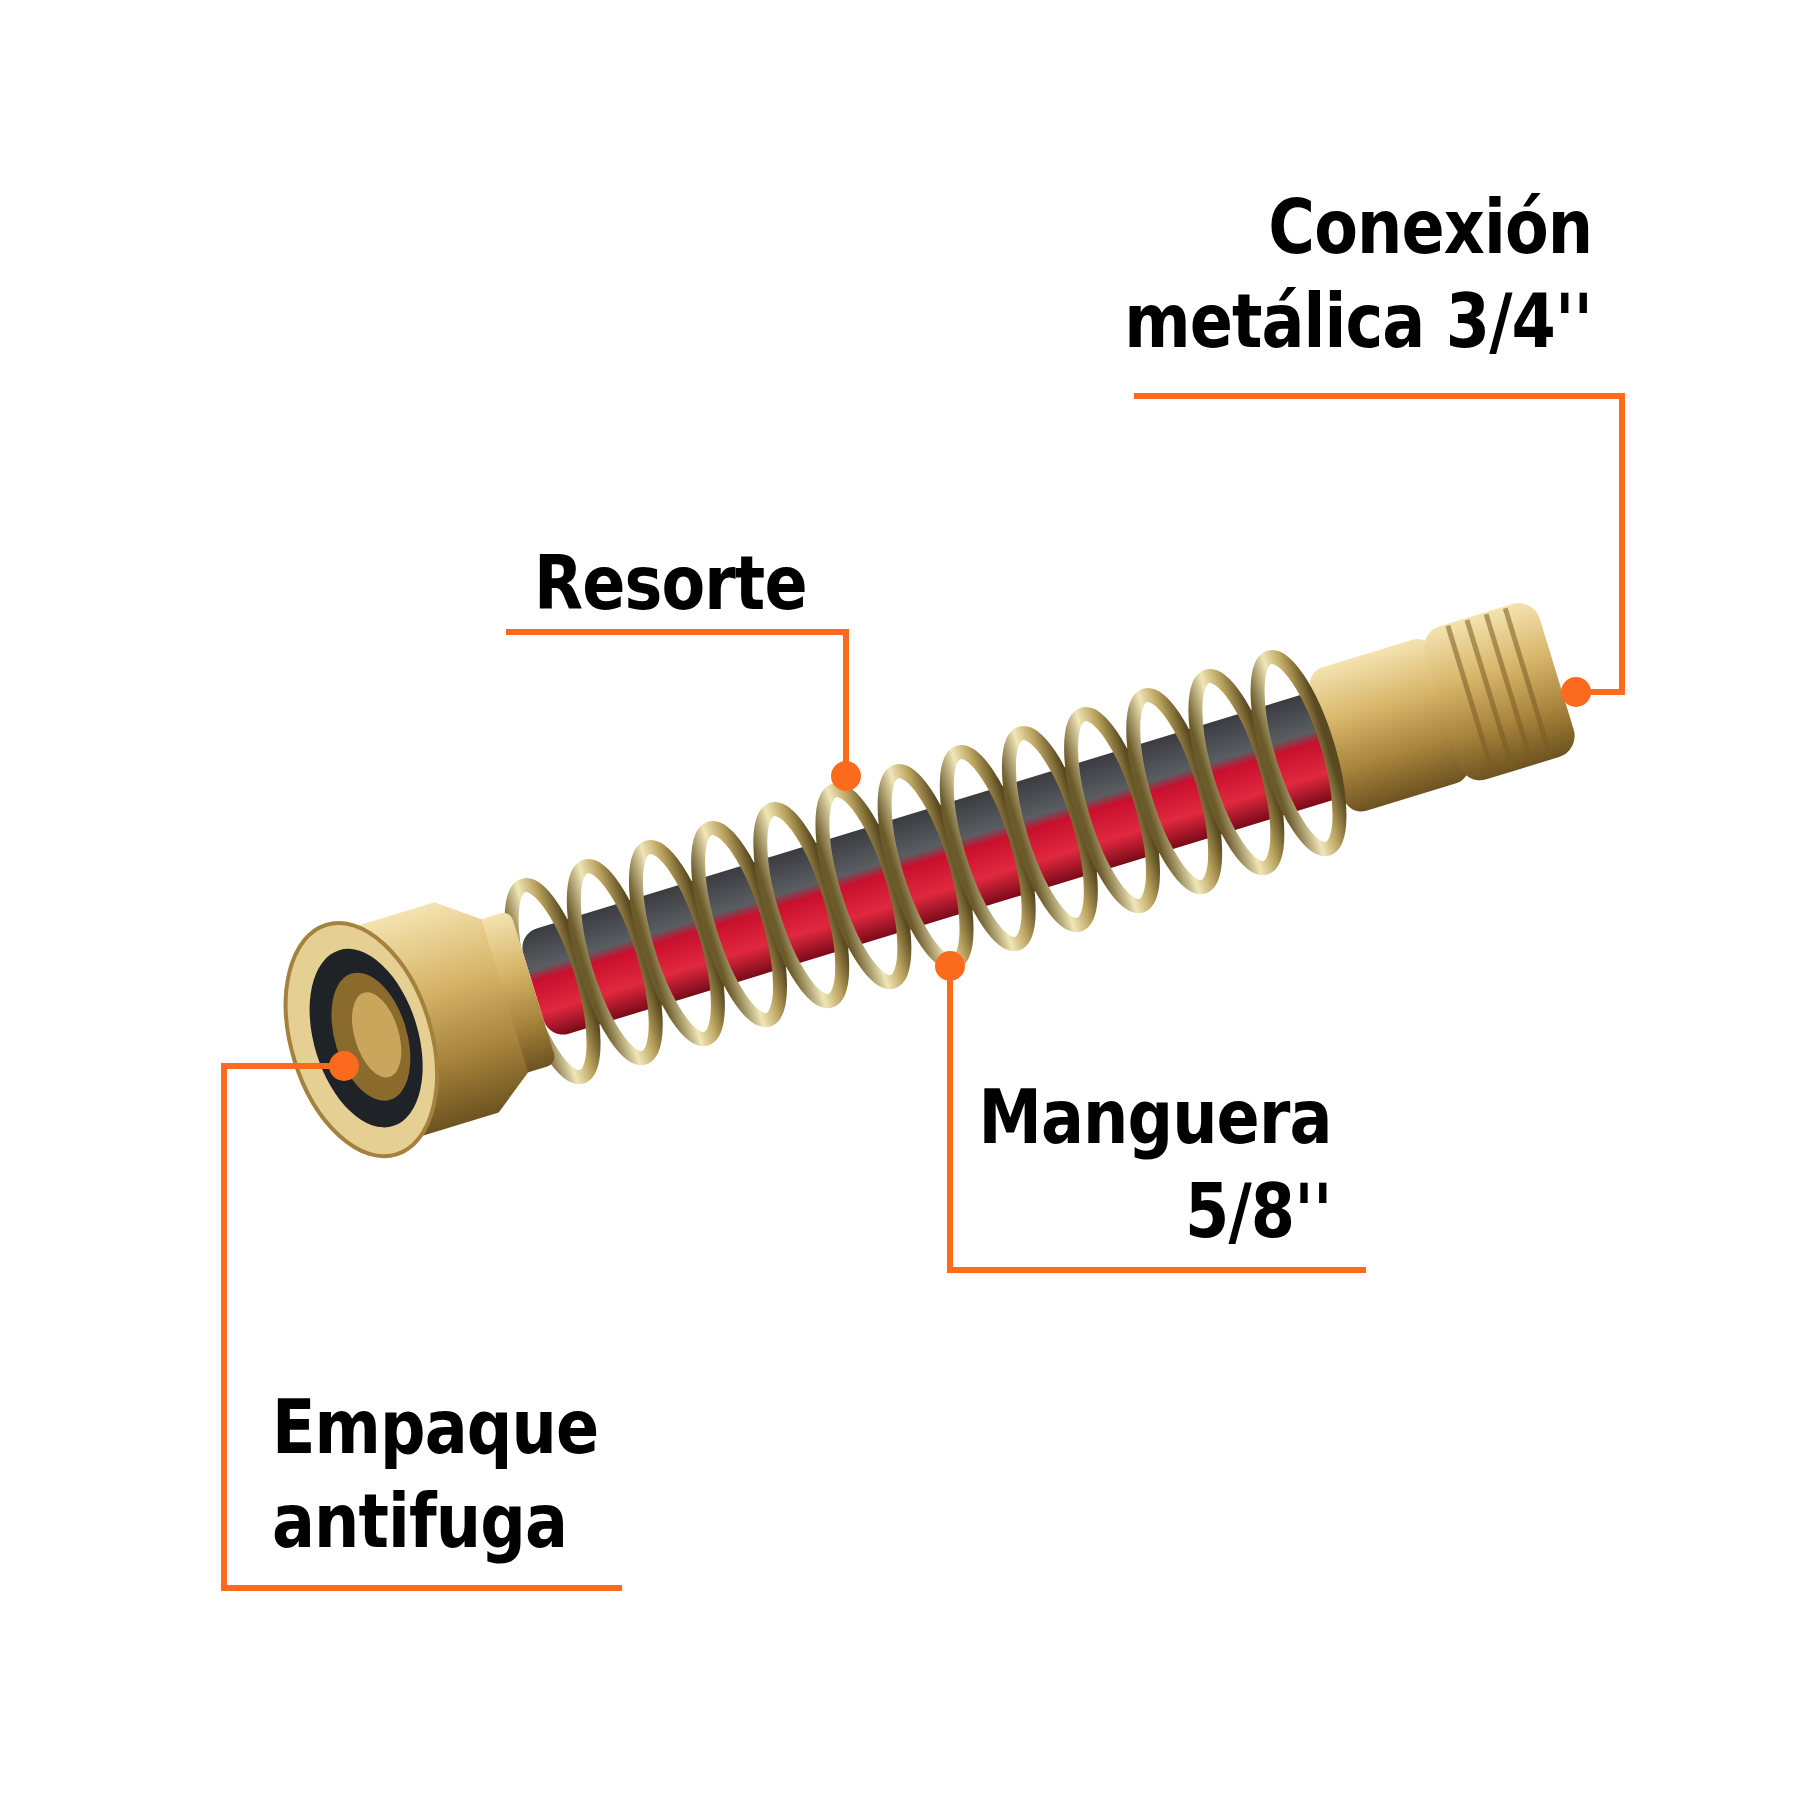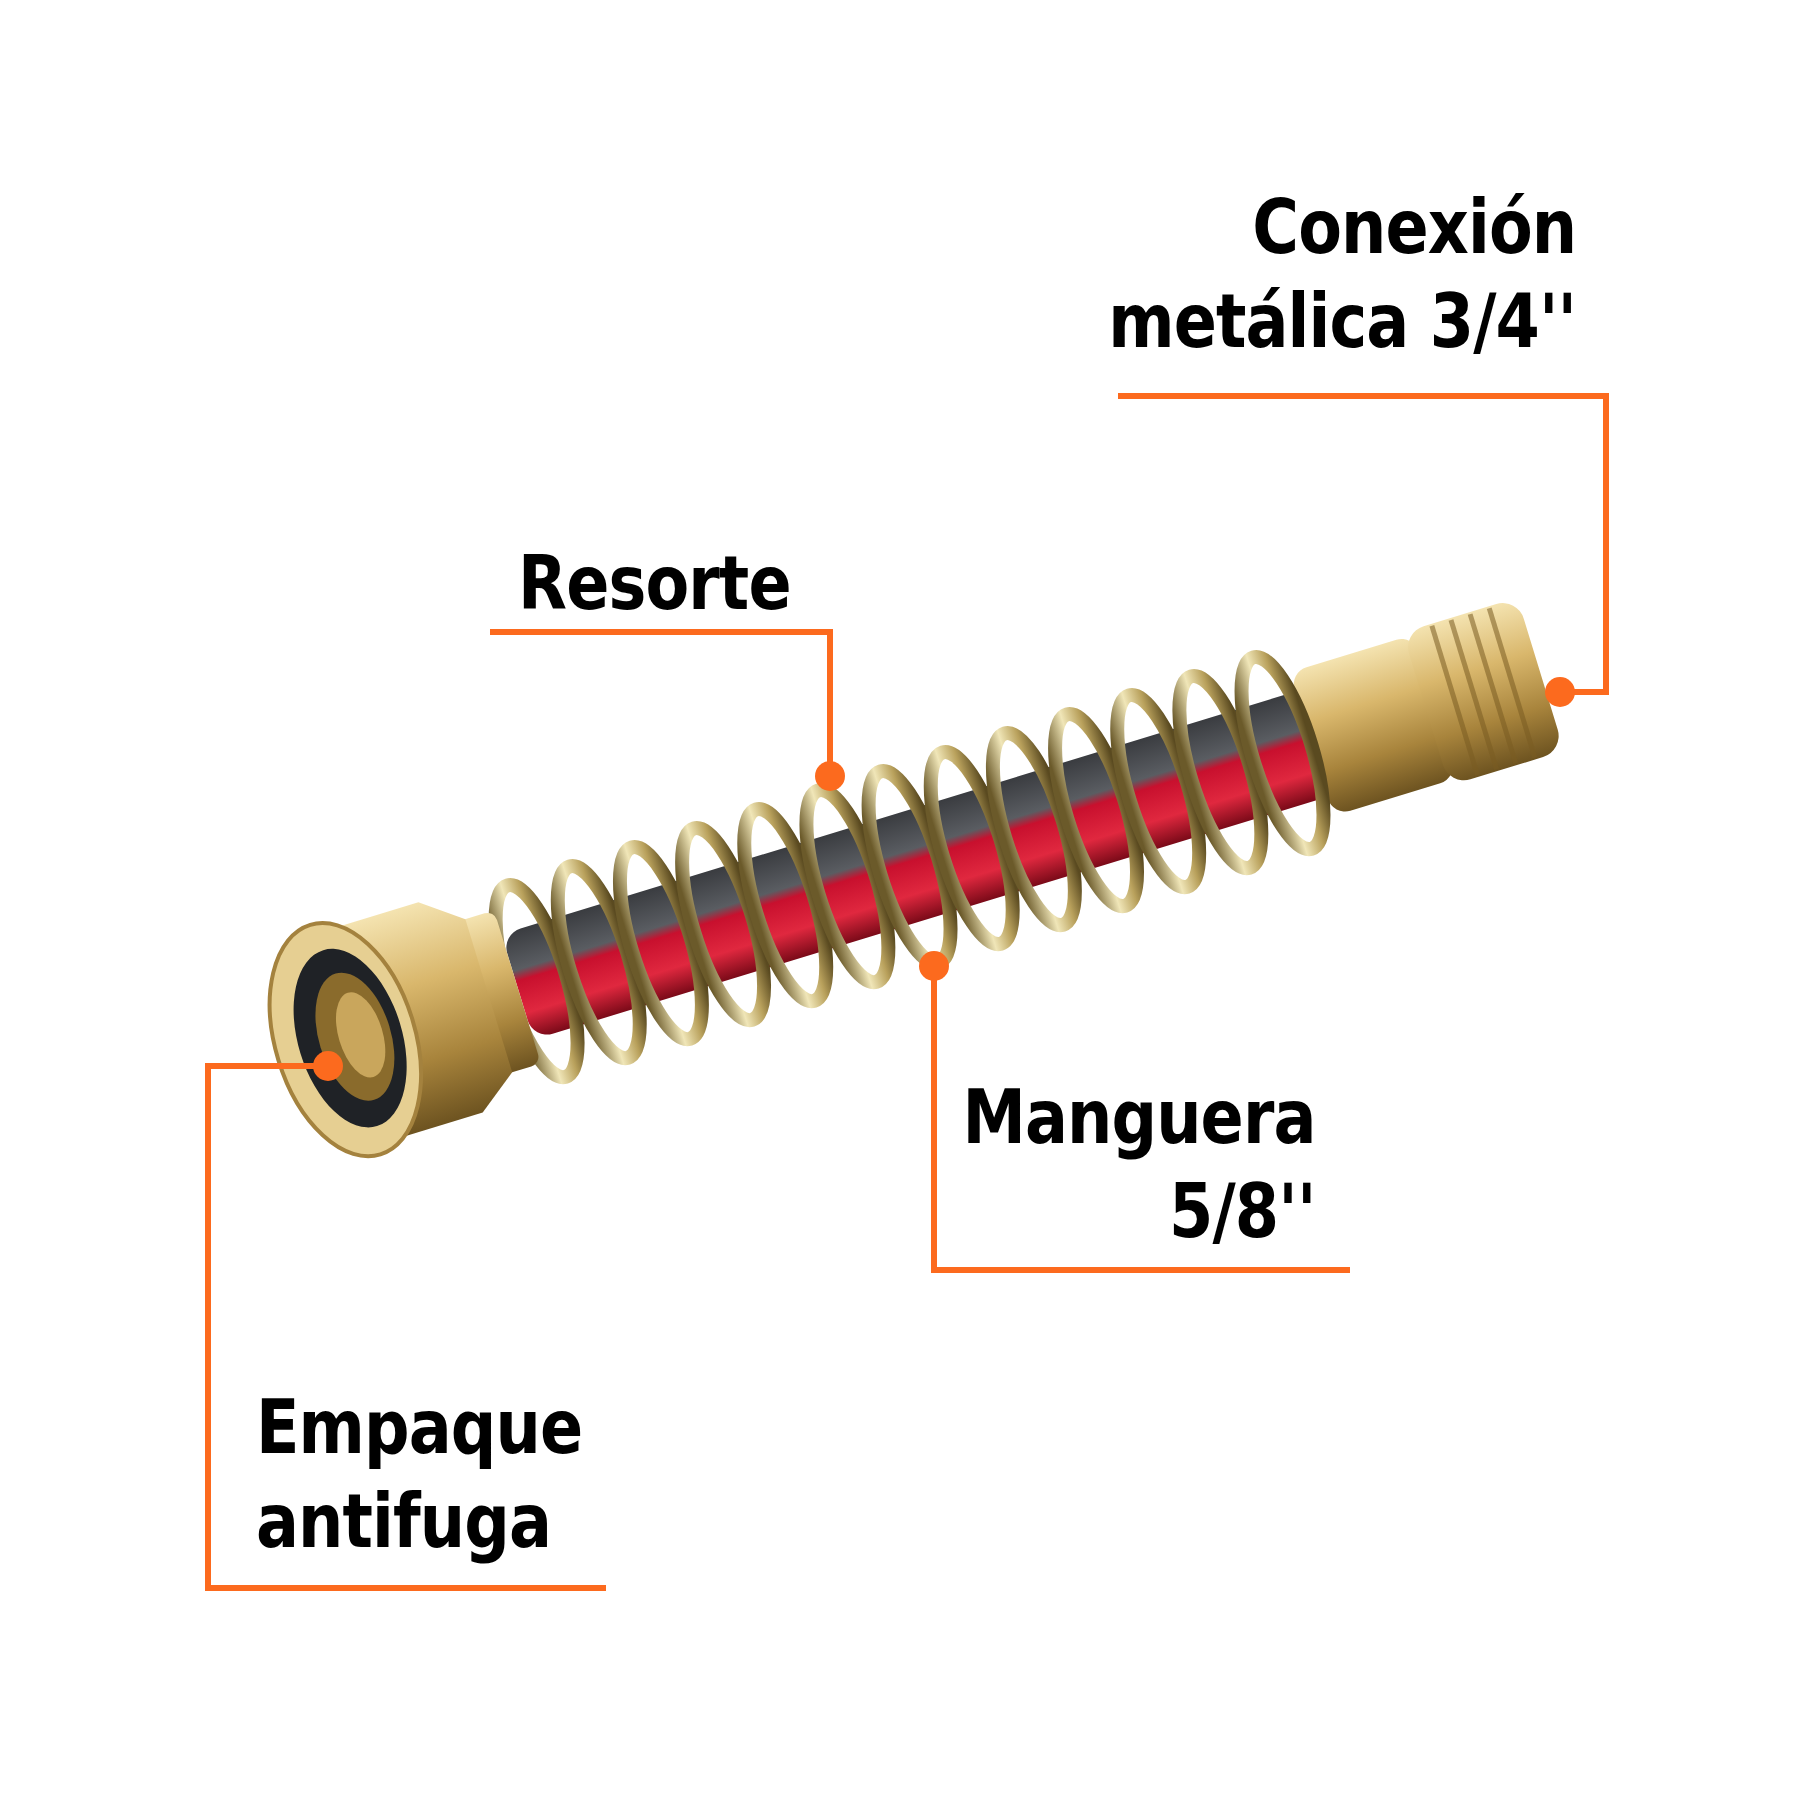--- a/index.html
+++ b/index.html
@@ -1,17 +1,17 @@
 <!DOCTYPE html>
 <html><head>
 <meta charset="utf-8">
 <style>
   html,body{margin:0;padding:0;background:#ffffff;}
   body{width:1800px;height:1800px;position:relative;overflow:hidden;font-family:"DejaVu Sans Condensed","DejaVu Sans",sans-serif;}
-  .stage{position:absolute;left:0;top:0;width:1766px;height:1800px;}
+  .stage{position:absolute;left:16px;top:0;width:1766px;height:1800px;}
   .label{position:absolute;color:#000;font-family:"DejaVu Sans",sans-serif;font-weight:600;font-size:74px;line-height:94px;letter-spacing:-1px;transform:scaleX(0.86);white-space:nowrap;}
   .label.right{text-align:right;transform-origin:right top;}
   .label.left{text-align:left;transform-origin:left top;}
   .label span{display:block;}
   svg.overlay{position:absolute;left:0;top:0;width:1800px;height:1800px;}
 </style>
 </head>
 <body>
 
 <div class="stage">

